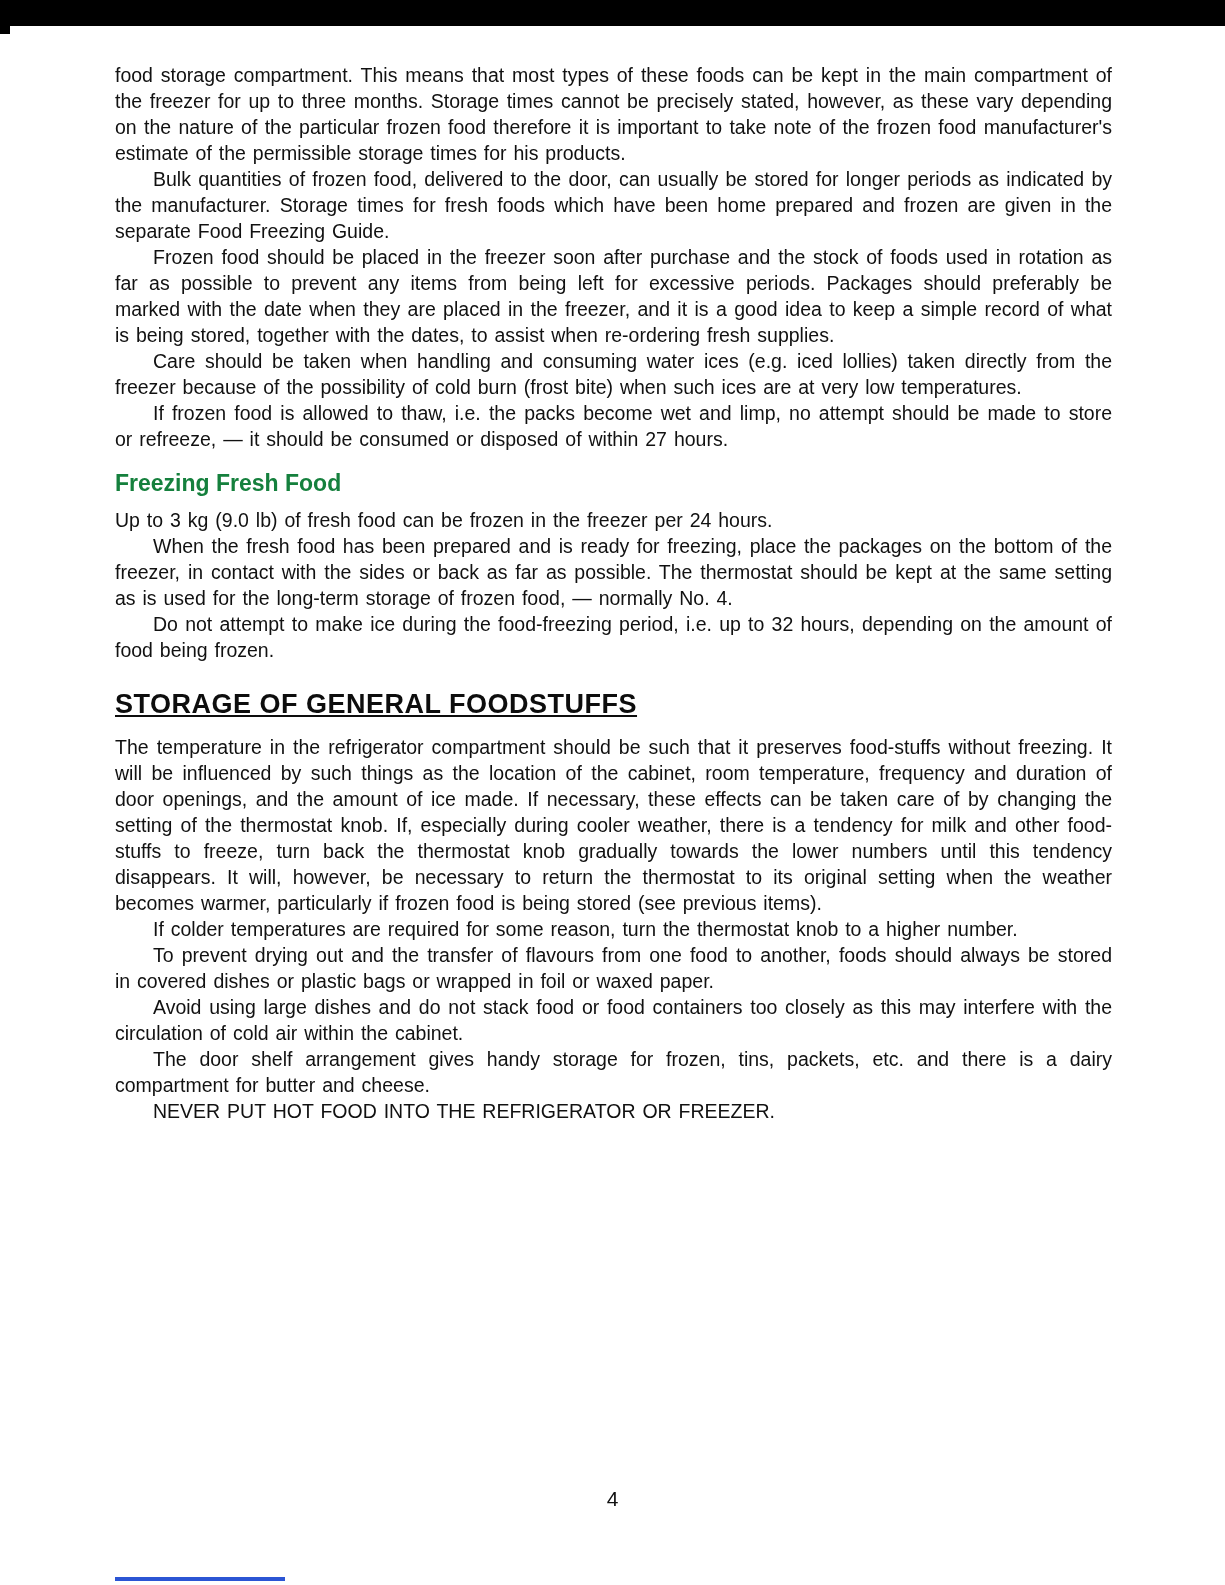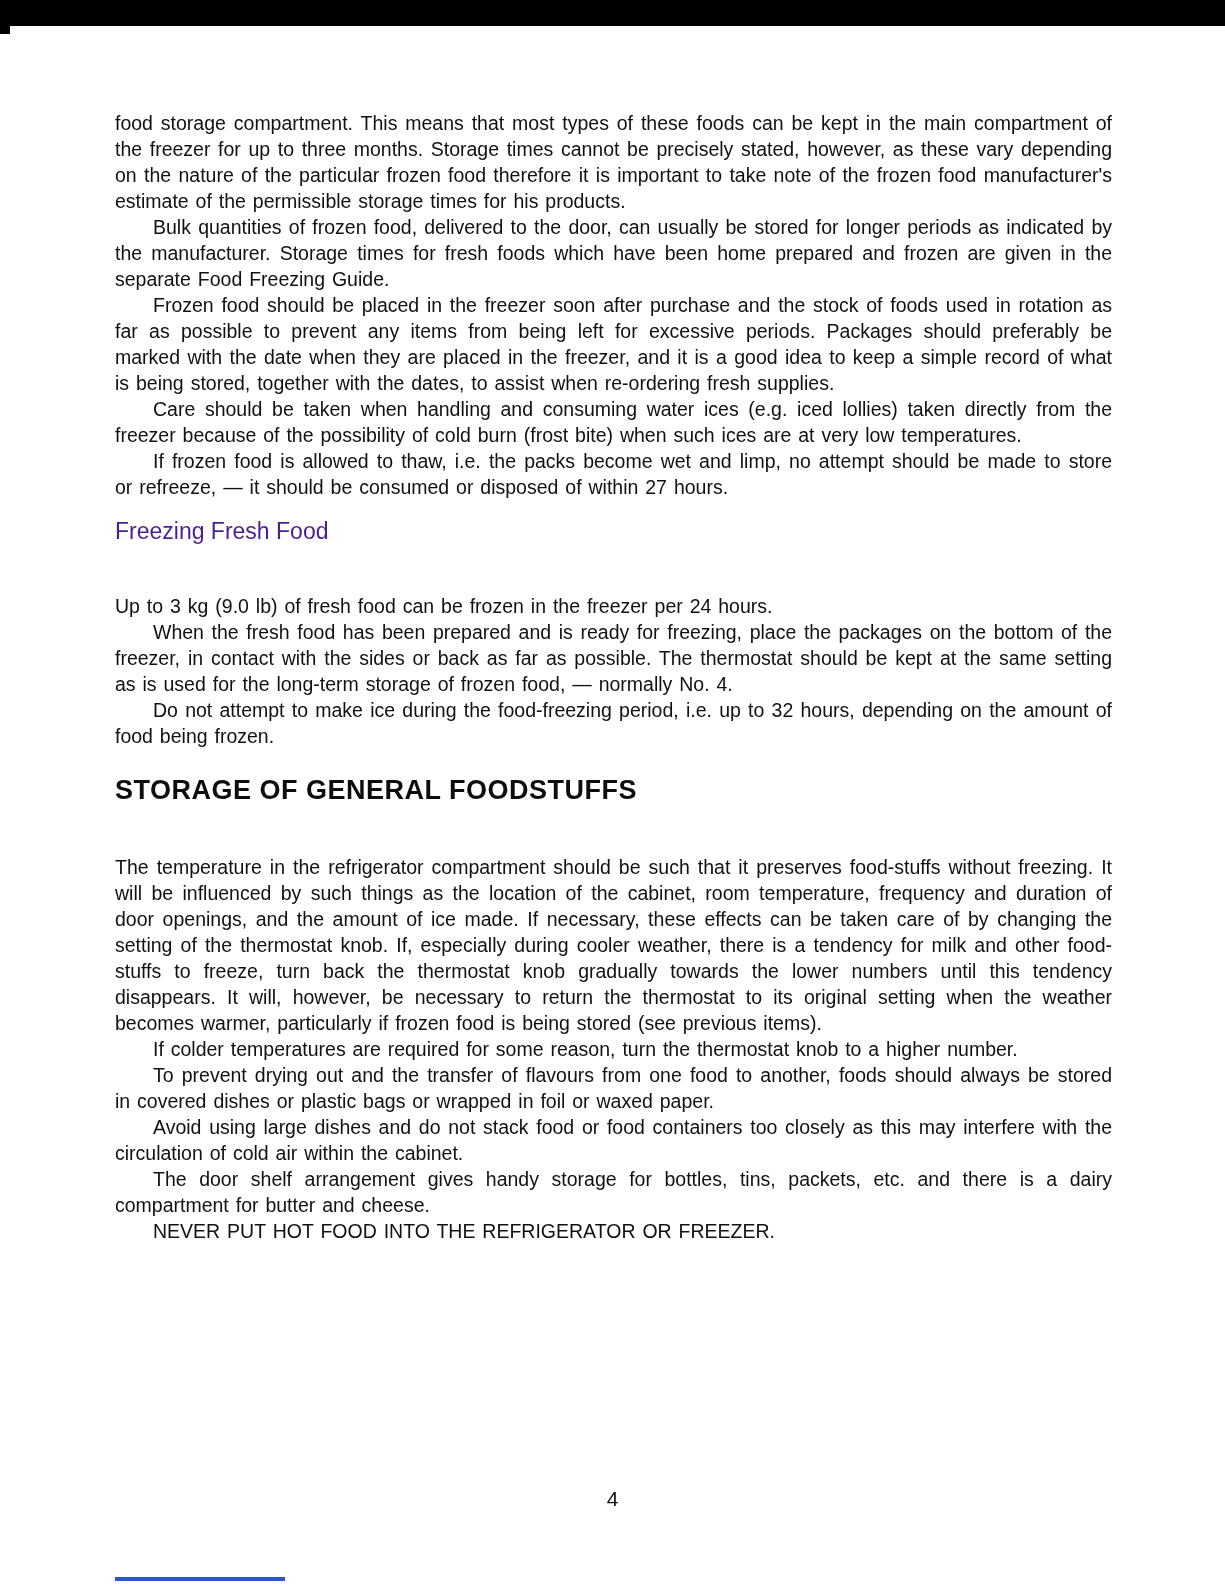--- a/index.html
+++ b/index.html
@@ -42,34 +42,34 @@
     font-size: 19.5px;
     line-height: 26px;
     text-align: justify;
     word-spacing: 1.5px;
   }
   p.indent {
     text-indent: 38px;
   }
   p.noindent {
     text-indent: 0;
-    margin-top: 48px;
   }
   h2.sub-heading {
     margin: 18px 0 10px 0;
     font-size: 23px;
-    font-weight: normal;
-    color: #4c1d95;
+    font-weight: bold;
+    color: #15803d;
   }
   h1.main-heading {
     margin: 26px 0 14px 0;
     font-size: 27px;
     font-weight: bold;
     letter-spacing: 0.5px;
     color: #0d0d0d;
+    text-decoration: underline;
   }
   .page-number {
     position: absolute;
     top: 1487px;
     left: 0;
     width: 1225px;
     text-align: center;
     font-size: 21px;
     color: #111111;
   }
@@ -104,20 +104,20 @@
     <p class="indent">When the fresh food has been prepared and is ready for freezing, place the packages on the bottom of the freezer, in contact with the sides or back as far as possible. The thermostat should be kept at the same setting as is used for the long-term storage of frozen food, — normally No. 4.</p>
     <p class="indent">Do not attempt to make ice during the food-freezing period, i.e. up to 32 hours, depending on the amount of food being frozen.</p>
   </section>
 
   <section>
     <h1 class="main-heading">STORAGE OF GENERAL FOODSTUFFS</h1>
     <p class="noindent">The temperature in the refrigerator compartment should be such that it preserves food-stuffs without freezing. It will be influenced by such things as the location of the cabinet, room temperature, frequency and duration of door openings, and the amount of ice made. If necessary, these effects can be taken care of by changing the setting of the thermostat knob. If, especially during cooler weather, there is a tendency for milk and other food-stuffs to freeze, turn back the thermostat knob gradually towards the lower numbers until this tendency disappears. It will, however, be necessary to return the thermostat to its original setting when the weather becomes warmer, particularly if frozen food is being stored (see previous items).</p>
     <p class="indent">If colder temperatures are required for some reason, turn the thermostat knob to a higher number.</p>
     <p class="indent">To prevent drying out and the transfer of flavours from one food to another, foods should always be stored in covered dishes or plastic bags or wrapped in foil or waxed paper.</p>
     <p class="indent">Avoid using large dishes and do not stack food or food containers too closely as this may interfere with the circulation of cold air within the cabinet.</p>
-    <p class="indent">The door shelf arrangement gives handy storage for bottles, tins, packets, etc. and there is a dairy compartment for butter and cheese.</p>
+    <p class="indent">The door shelf arrangement gives handy storage for frozen, tins, packets, etc. and there is a dairy compartment for butter and cheese.</p>
     <p class="indent">NEVER PUT HOT FOOD INTO THE REFRIGERATOR OR FREEZER.</p>
   </section>
 
 </div>
 
 <div class="page-number">4</div>
 <div class="scan-bottom-line"></div>
 
 </body></html>

